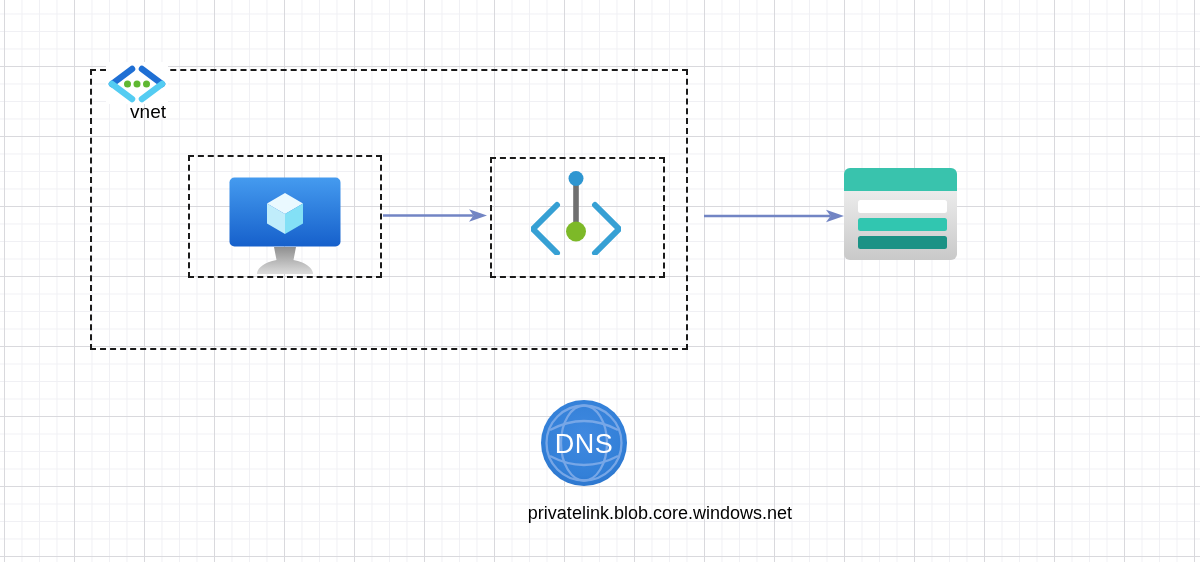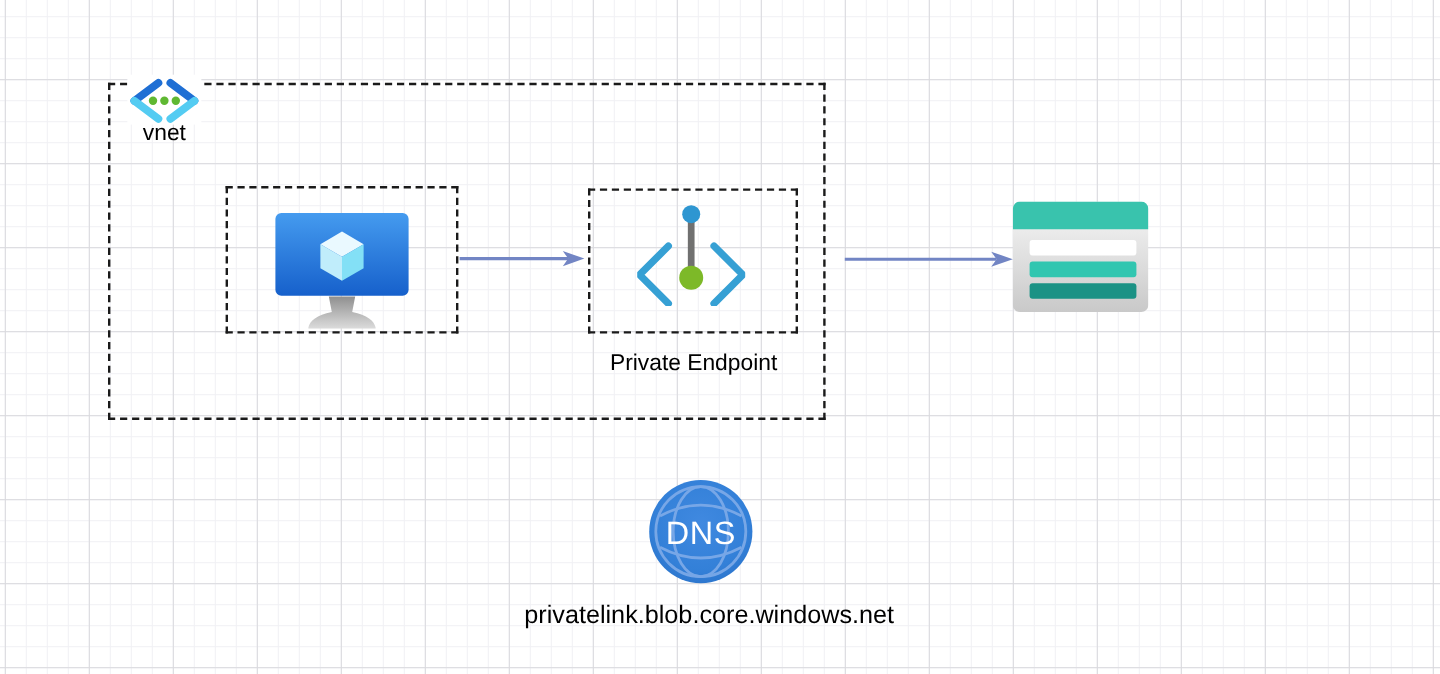--- a/index.html
+++ b/index.html
@@ -10,21 +10,21 @@
     background-image:
       linear-gradient(to right,#d9d9dd 1px,transparent 1px),
       linear-gradient(to bottom,#d9d9dd 1px,transparent 1px),
       linear-gradient(to right,#f0f0f4 1px,transparent 1px),
       linear-gradient(to bottom,#f0f0f4 1px,transparent 1px);
     background-size:70px 70px,70px 70px,17.5px 17.5px,17.5px 17.5px;
     background-position:4px -4px,4px -4px,4px -4px,4px -4px;
   }
   .abs{position:absolute;}
   .dashed-box{position:absolute;border:2px dashed #1a1a1a;box-sizing:border-box;background:transparent;}
-  .node-label{position:absolute;font-size:19px;line-height:22px;color:#000;text-align:center;white-space:nowrap;}
+  .node-label{position:absolute;font-size:19px;line-height:22px;color:#000;text-align:right;white-space:nowrap;}
   .connectors{position:absolute;left:0;top:0;pointer-events:none;}
 </style>
 </head>
 <body>
 
 <div class="abs" style="left:0;top:0;width:1200px;height:562px;">
 
   <div class="dashed-box" style="left:90px;top:69px;width:598px;height:281px;"></div>
 
   <svg class="abs" style="left:106px;top:62px;" width="62" height="42" viewBox="0 0 62 42">
@@ -61,21 +61,20 @@
 
   <div class="dashed-box" style="left:490px;top:157px;width:175px;height:121px;"></div>
 
   <svg class="abs" style="left:531px;top:169px;" width="90" height="86" viewBox="0 0 90 86">
     <polyline points="26,36 2,60 26,84" fill="none" stroke="#36a0d4" stroke-width="6" stroke-linecap="round" stroke-linejoin="round"></polyline>
     <polyline points="64,36 88,60 64,84" fill="none" stroke="#36a0d4" stroke-width="6" stroke-linecap="round" stroke-linejoin="round"></polyline>
     <rect x="42.2" y="12" width="5.6" height="50" fill="#707070"></rect>
     <circle cx="45" cy="9.5" r="7.5" fill="#2e96d1"></circle>
     <circle cx="45" cy="62.5" r="10" fill="#7db928"></circle>
   </svg>
-  <div class="node-label" style="left:468px;top:292px;width:220px;">Private Endpoint</div>
 
   <svg class="abs" style="left:844px;top:168px;" width="113" height="92" viewBox="0 0 113 92">
     <defs>
       <linearGradient id="saBody" x1="0" y1="0" x2="0" y2="1">
         <stop offset="0" stop-color="#f7f7f7"></stop>
           <stop offset="1" stop-color="#c9c9c9"></stop>
       </linearGradient>
     </defs>
     <rect x="0" y="0" width="113" height="92" rx="6" fill="url(#saBody)"></rect>
     <path d="M6,0 H107 A6,6 0 0 1 113,6 V23 H0 V6 A6,6 0 0 1 6,0 Z" fill="#39c3ad"></path>
@@ -108,15 +107,15 @@
     </defs>
     <circle cx="44" cy="44" r="43" fill="url(#dnsG)"></circle>
     <g clip-path="url(#dnsClip)" fill="none" stroke="#7fabe8" stroke-width="2.3" opacity="0.9">
       <circle cx="44" cy="44" r="37.5"></circle>
       <ellipse cx="44" cy="44" rx="23" ry="37.5"></ellipse>
       <path d="M10,31 Q44,13 78,31"></path>
       <path d="M10,57 Q44,75 78,57"></path>
     </g>
     <text x="44" y="54" text-anchor="middle" font-size="27" letter-spacing="0.5" fill="#ffffff" font-family="Liberation Sans, sans-serif">DNS</text>
   </svg>
-  <div class="node-label" style="left:390px;top:501px;width:402px;font-size:21px;line-height:24px;">privatelink.blob.core.windows.net</div>
+  <div class="node-label" style="left:390px;top:501px;width:402px;font-size:18px;line-height:24px;">privatelink.blob.core.windows.net</div>
 
 </div>
 
 </body></html>

